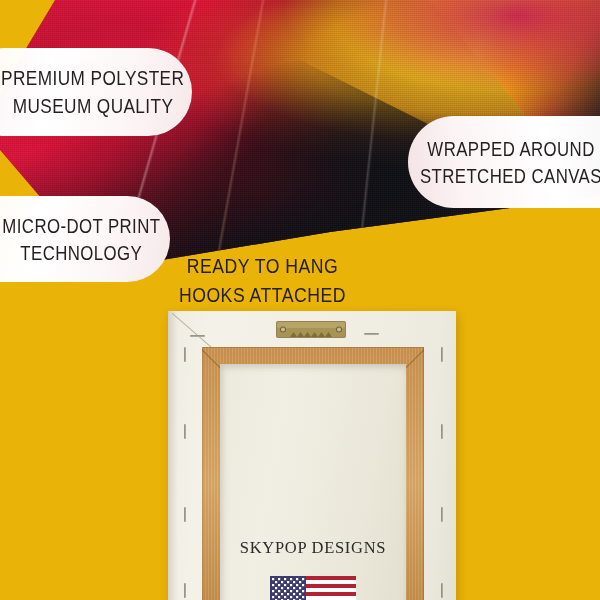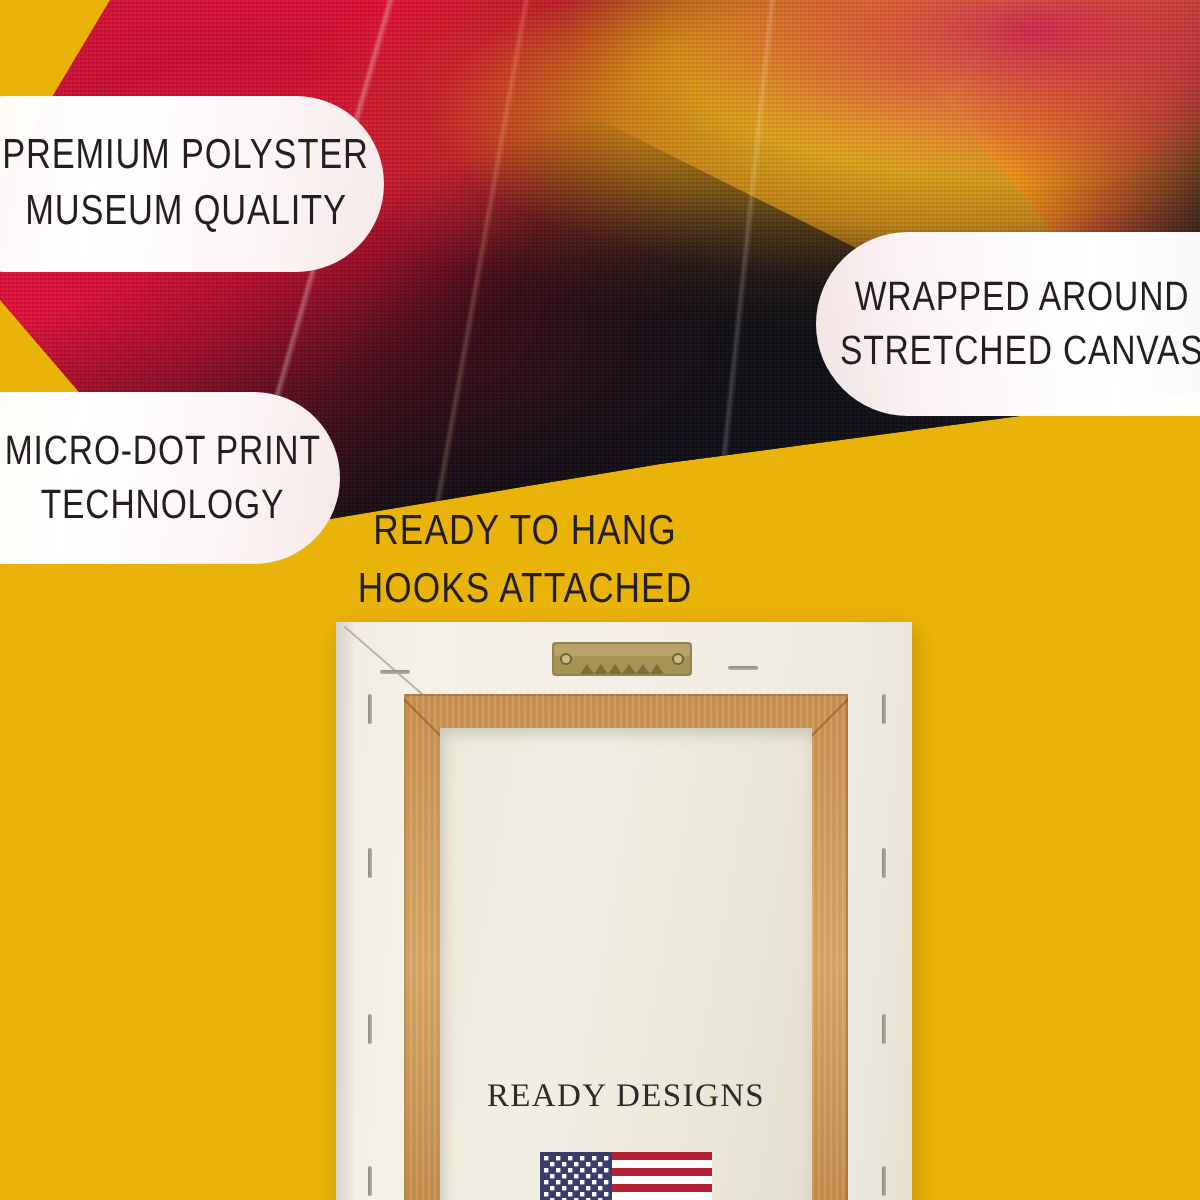--- a/index.html
+++ b/index.html
@@ -351,21 +351,21 @@
           <path d="M14 16 L17.5 11 L21 16 L24.5 11 L28 16 L31.5 11 L35 16 L38.5 11 L42 16 L45.5 11 L49 16 L52.5 11 L56 16 Z" fill="#7d6d3c"></path>
         </svg>
       </div>
 
       <div class="wood-frame">
         <div class="wood-grain"></div>
         <div class="wood-miter miter-tl"></div>
         <div class="wood-miter miter-tr"></div>
         <div class="wood-inner">
 
-          <div class="brand">READY DESIGNS</div>
+          <div class="brand">SKYPOP DESIGNS</div>
 
           <div class="flag">
             <svg width="86" height="52" viewBox="0 0 86 52">
               <rect width="86" height="52" fill="#ffffff"></rect>
               <g fill="#b22234">
                 <rect y="0" width="86" height="4"></rect>
                 <rect y="8" width="86" height="4"></rect>
                 <rect y="16" width="86" height="4"></rect>
                 <rect y="24" width="86" height="4"></rect>
                 <rect y="32" width="86" height="4"></rect>

